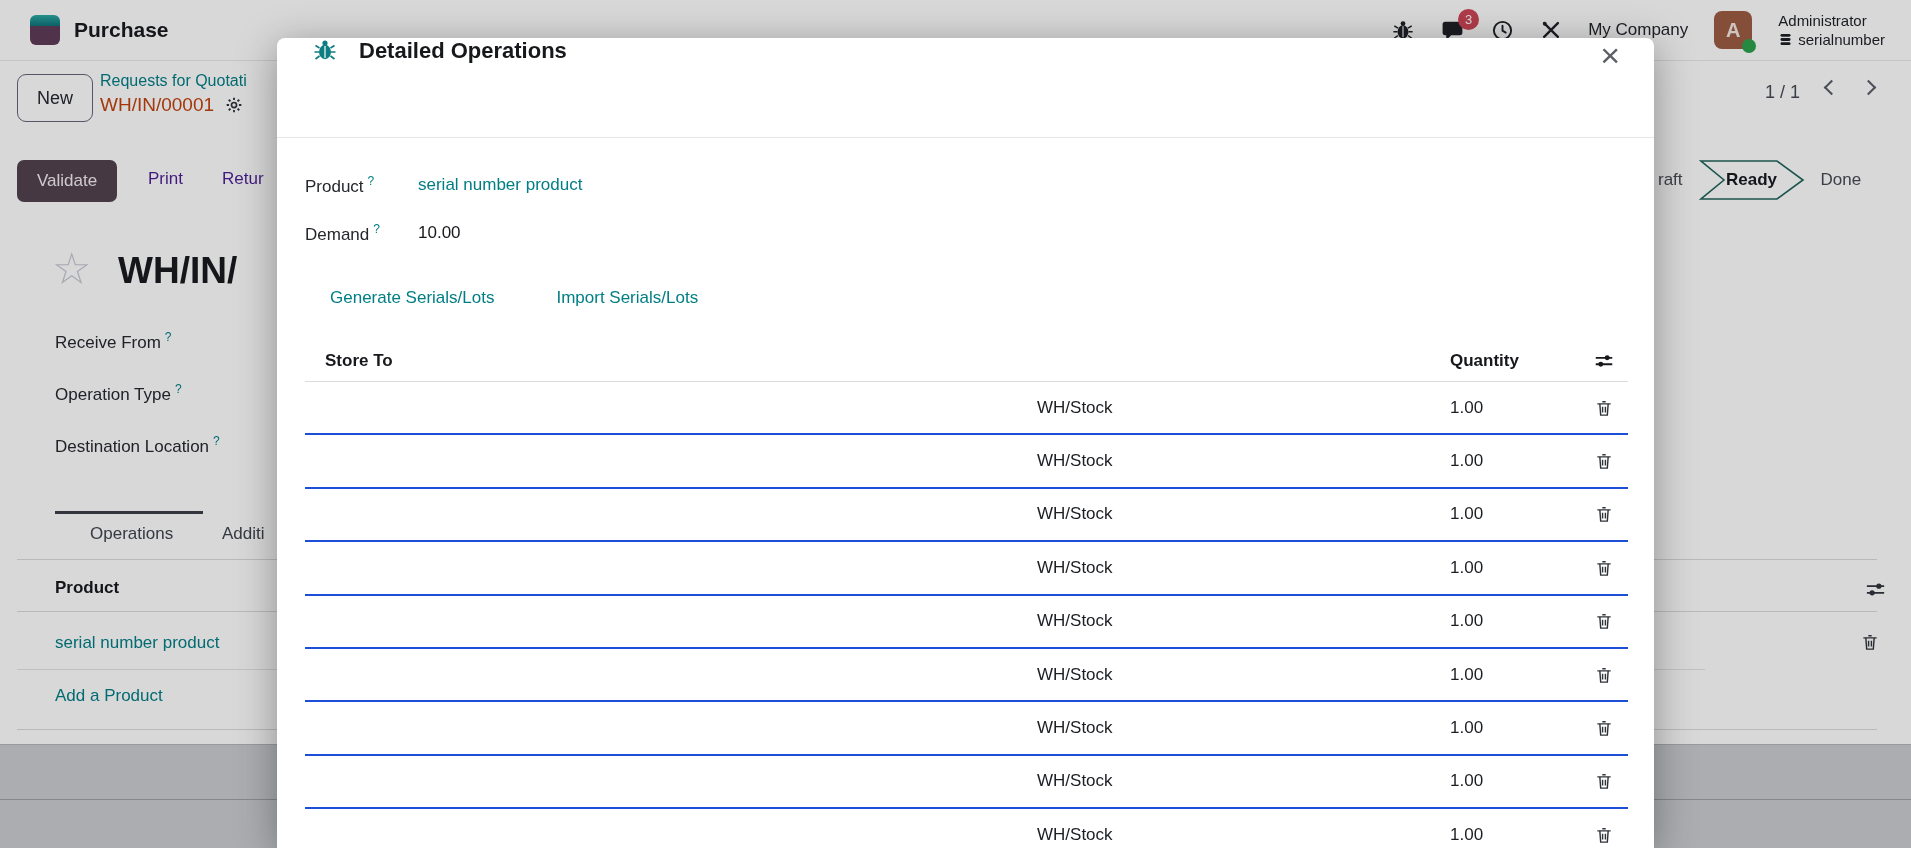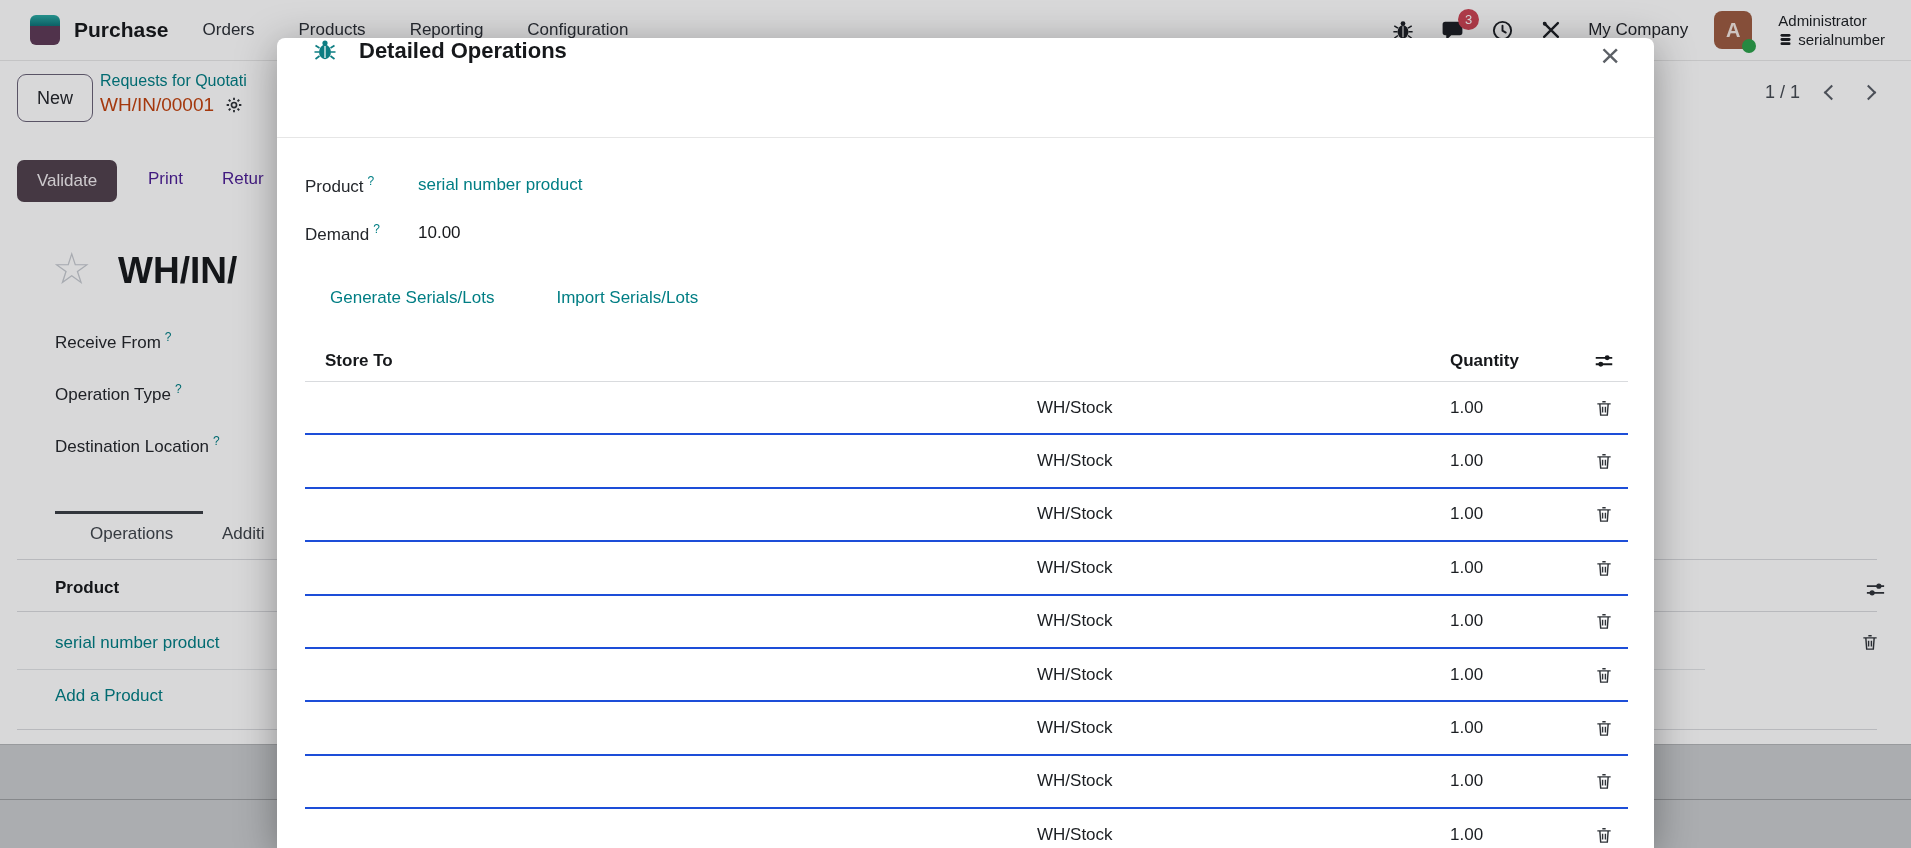--- a/index.html
+++ b/index.html
@@ -27,21 +27,21 @@
   .user-db{display:flex;align-items:center;gap:5px;font-family:"DejaVu Sans Mono","Liberation Mono",monospace;
        font-size:15px;color:#1b1e22;}
 
   
   .btn-new{position:absolute;left:17px;top:74px;width:76px;height:48px;background:#fff;border:1px solid #696277;
        border-radius:9px;font-size:18px;color:#23262b;display:flex;align-items:center;justify-content:center;cursor:pointer;}
   .breadcrumb{position:absolute;left:100px;top:72px;}
   .bc-parent{font-size:16px;color:#017e84;margin-bottom:4px;cursor:pointer;}
   .bc-line2{display:flex;align-items:center;gap:11px;}
   .bc-current{font-size:19px;color:#c2410c;}
-  .pager{position:absolute;left:1765px;top:82px;display:flex;align-items:center;gap:26px;}
+  .pager{position:absolute;left:1765px;top:82px;display:flex;gap:26px;}
   .pager-count{font-size:18px;color:#454a52;}
   .chev{width:11px;height:11px;border-right:2.4px solid #585d66;border-bottom:2.4px solid #585d66;cursor:pointer;}
   .chev-l{transform:rotate(135deg);}
   .chev-r{transform:rotate(-45deg);}
 
   
   .btn-validate{position:absolute;left:17px;top:160px;height:42px;padding:0 20px;background:#50414d;color:#f2eef1;
        border:none;border-radius:7px;font-size:17px;cursor:pointer;}
   .btn-flat{position:absolute;top:169px;font-size:17px;color:#4c1d95;background:none;border:none;cursor:pointer;padding:0;}
   .btn-print{left:148px;}
@@ -100,26 +100,20 @@
   svg{display:block;}
 </style>
 </head>
 <body>
 
 <div class="screen">
 
   <header class="nav">
     <div class="app-icon"></div>
     <div class="app-name">Purchase</div>
-    <nav class="nav-menus">
-      <span class="nav-menu">Orders</span>
-      <span class="nav-menu">Products</span>
-      <span class="nav-menu">Reporting</span>
-      <span class="nav-menu">Configuration</span>
-    </nav>
     <div class="nav-right">
       <span class="nav-ico">
         <svg width="22" height="22" viewBox="0 0 24 24">
             <circle cx="12" cy="5" r="2.6" fill="currentColor"></circle>
             <ellipse cx="12" cy="14" rx="6" ry="7.2" fill="currentColor"></ellipse>
             <path d="M6.5 10L2.5 7.5M6 14H1.5M6.5 18l-4 3M17.5 10l4-2.5M18 14h4.5M17.5 18l4 3" stroke="currentColor" stroke-width="1.7"></path>
             <path d="M12 8v12" stroke="#fff" stroke-width="1.2"></path>
           </svg>
       </span>
       <span class="nav-ico">
@@ -176,20 +170,30 @@
   </div>
   <div class="pager">
     <span class="pager-count">1 / 1</span>
     <span class="chev chev-l"></span>
     <span class="chev chev-r"></span>
   </div>
 
   <button class="btn-validate">Validate</button>
   <button class="btn-flat btn-print">Print</button>
   <button class="btn-flat btn-return">Retur</button>
+  <div class="statusbar">
+    <span class="stage">raft</span>
+    <span class="stage-ready">
+      <svg width="106" height="46" viewBox="0 0 106 46">
+          <polygon points="2,4 78,4 104,23 78,42 2,42 25,23" fill="none" stroke="#1f6357" stroke-width="1.6"></polygon>
+        </svg>
+      <span>Ready</span>
+    </span>
+    <span class="stage">Done</span>
+  </div>
 
   <span class="star">☆</span>
   <div class="doc-title">WH/IN/</div>
 
   <div class="f-label fl-1"><span>Receive From</span><sup>?</sup></div>
   <div class="f-label fl-2"><span>Operation Type</span><sup>?</sup></div>
   <div class="f-label fl-3"><span>Destination Location</span><sup>?</sup></div>
 
   <div class="tab-bar"></div>
   <span class="tab tab-ops">Operations</span>

